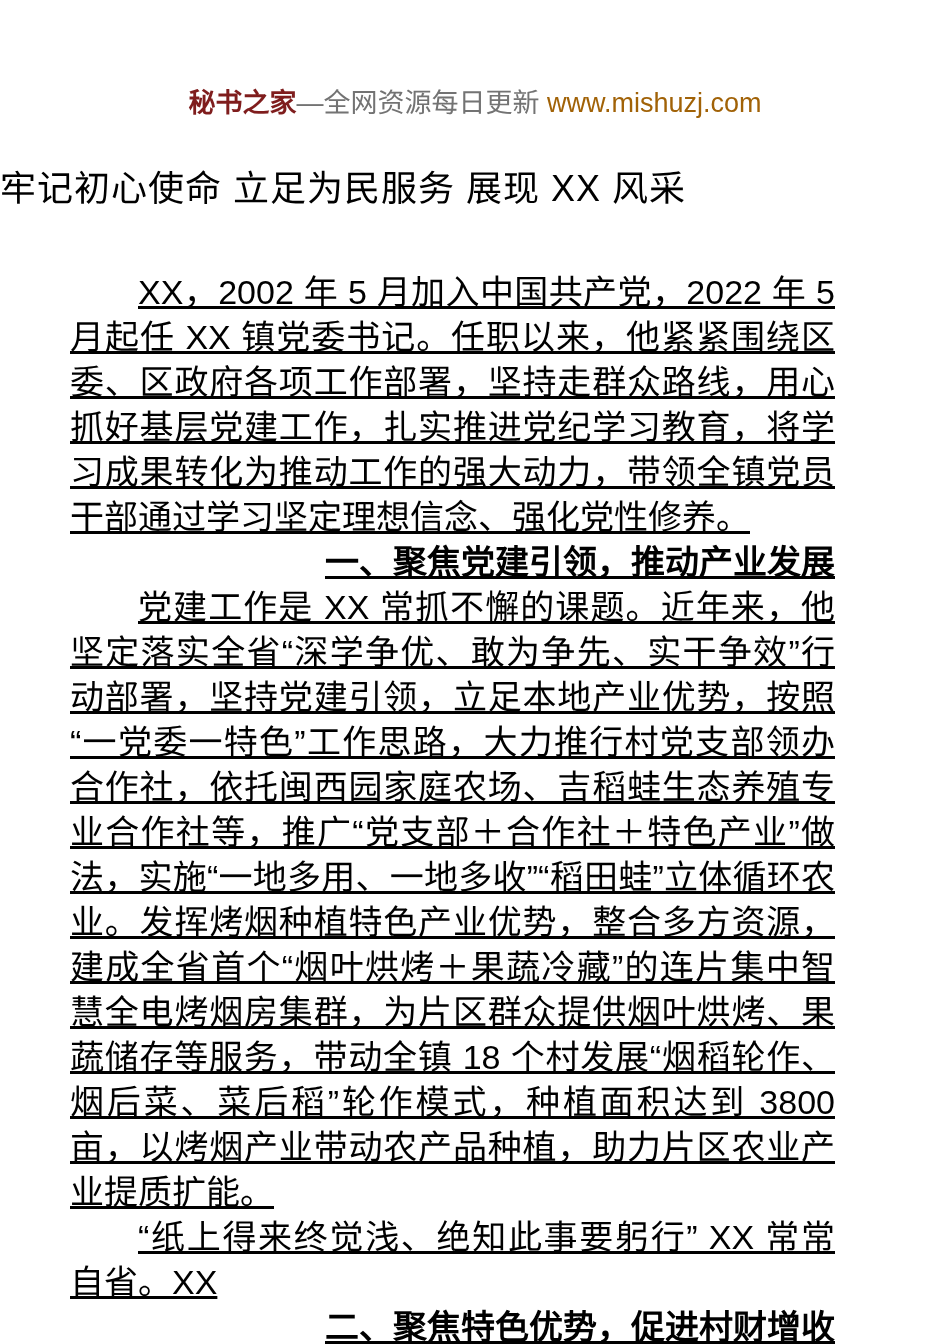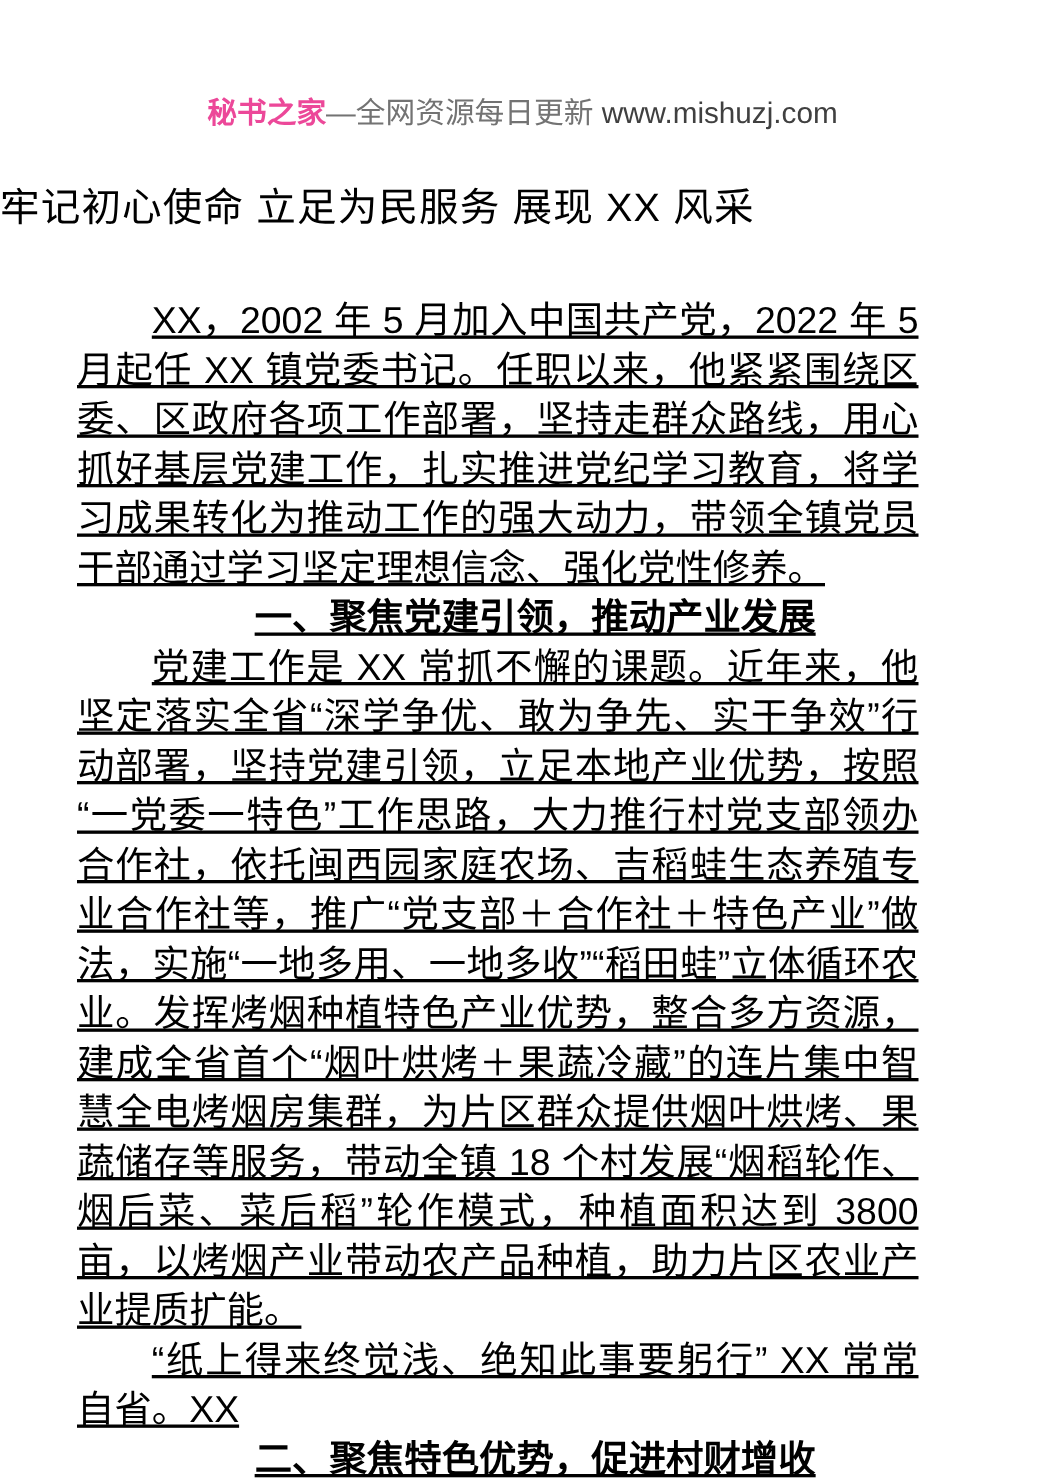--- a/index.html
+++ b/index.html
@@ -17,28 +17,28 @@
     color: #000000;
   }
   .site-header {
     padding-top: 86px;
     text-align: center;
     font-size: 27px;
     line-height: 34px;
     white-space: nowrap;
   }
   .site-header .brand {
-    color: #ec4899;
+    color: #7f1d1d;
     font-weight: bold;
   }
   .site-header .tagline {
     color: #737373;
   }
   .site-header .url {
-    color: #404040;
+    color: #a16207;
   }
   .doc-title {
     margin-top: 46px;
     text-align: left;
     font-size: 36px;
     line-height: 46px;
     font-weight: 400;
     letter-spacing: 1px;
     white-space: nowrap;
   }
@@ -50,21 +50,21 @@
   }
   .para {
     margin: 0;
     text-indent: 2em;
     text-align: justify;
     text-justify: inter-ideograph;
     word-break: break-all;
   }
   .para.heading {
     font-weight: bold;
-    text-align: center;
+    text-align: right;
   }
 </style>
 </head>
 <body>
 
 <div class="page">
 
   <div class="site-header">
     <span class="brand">秘书之家</span><span class="tagline">—全网资源每日更新 </span><span class="url">www.mishuzj.com</span>
   </div>

